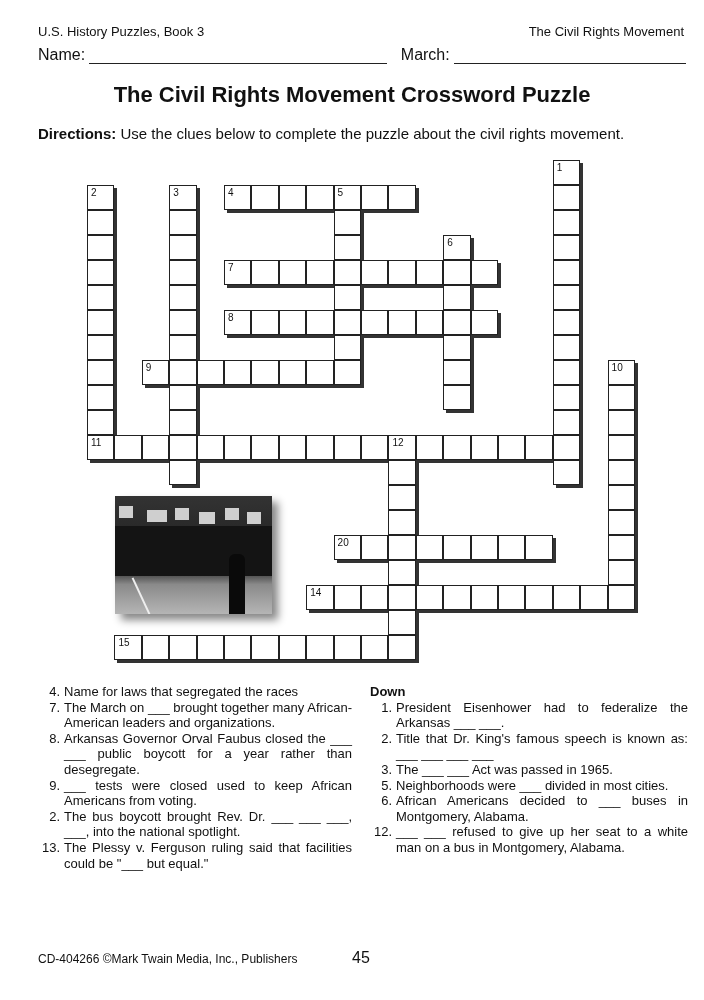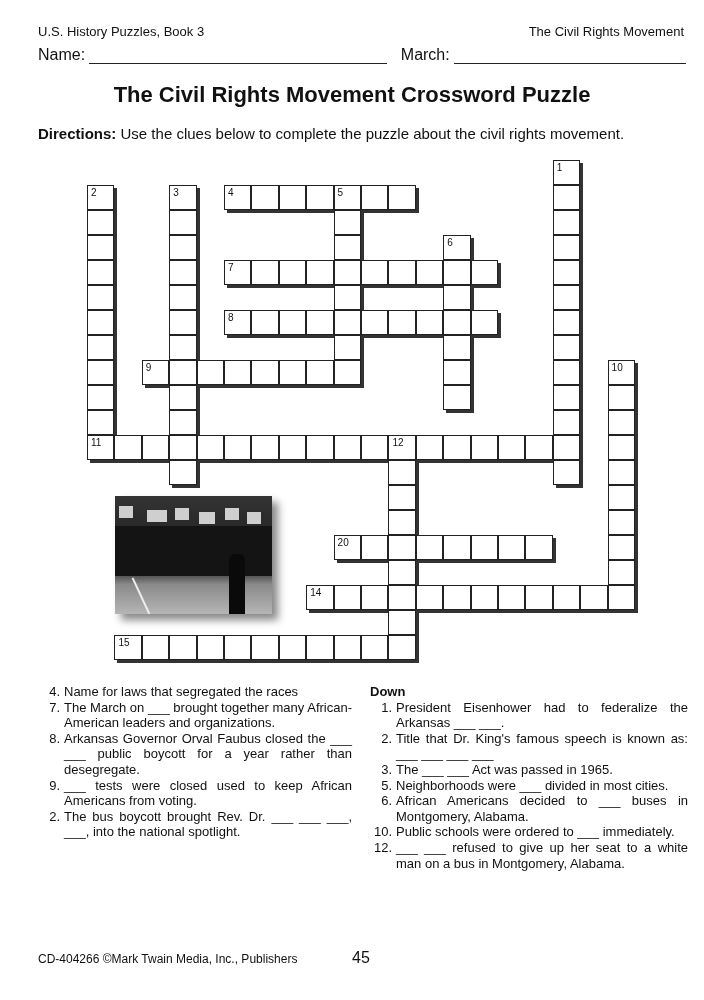--- a/index.html
+++ b/index.html
@@ -390,20 +390,24 @@
         <span class="t">Arkansas Governor Orval Faubus closed the ___ ___ public boycott for a year rather than desegregate.</span>
       </div>
       <div class="clue">
         <span class="n">9.</span>
         <span class="t">___ tests were closed used to keep African Americans from voting.</span>
       </div>
       <div class="clue">
         <span class="n">2.</span>
         <span class="t">The bus boycott brought Rev. Dr. ___ ___ ___, ___, into the national spotlight.</span>
       </div>
+      <div class="clue">
+        <span class="n">13.</span>
+        <span class="t">The Plessy v. Ferguson ruling said that facilities could be "___ but equal."</span>
+      </div>
     </div>
 </div>
 
 <div class="clues clues-down">
   <h3>Down</h3>
   <div id="down-list">
       <div class="clue">
         <span class="n">1.</span>
         <span class="t">President Eisenhower had to federalize the Arkansas ___ ___.</span>
       </div>
@@ -417,24 +421,20 @@
       </div>
       <div class="clue">
         <span class="n">5.</span>
         <span class="t">Neighborhoods were ___ divided in most cities.</span>
       </div>
       <div class="clue">
         <span class="n">6.</span>
         <span class="t">African Americans decided to ___ buses in Montgomery, Alabama.</span>
       </div>
       <div class="clue">
-        <span class="n">10.</span>
-        <span class="t">Public schools were ordered to ___ immediately.</span>
-      </div>
-      <div class="clue">
         <span class="n">12.</span>
         <span class="t">___ ___ refused to give up her seat to a white man on a bus in Montgomery, Alabama.</span>
       </div>
     </div>
 </div>
 
 <div class="footer-left">CD-404266 ©Mark Twain Media, Inc., Publishers</div>
 <div class="footer-page">45</div>
 
 </body></html>

